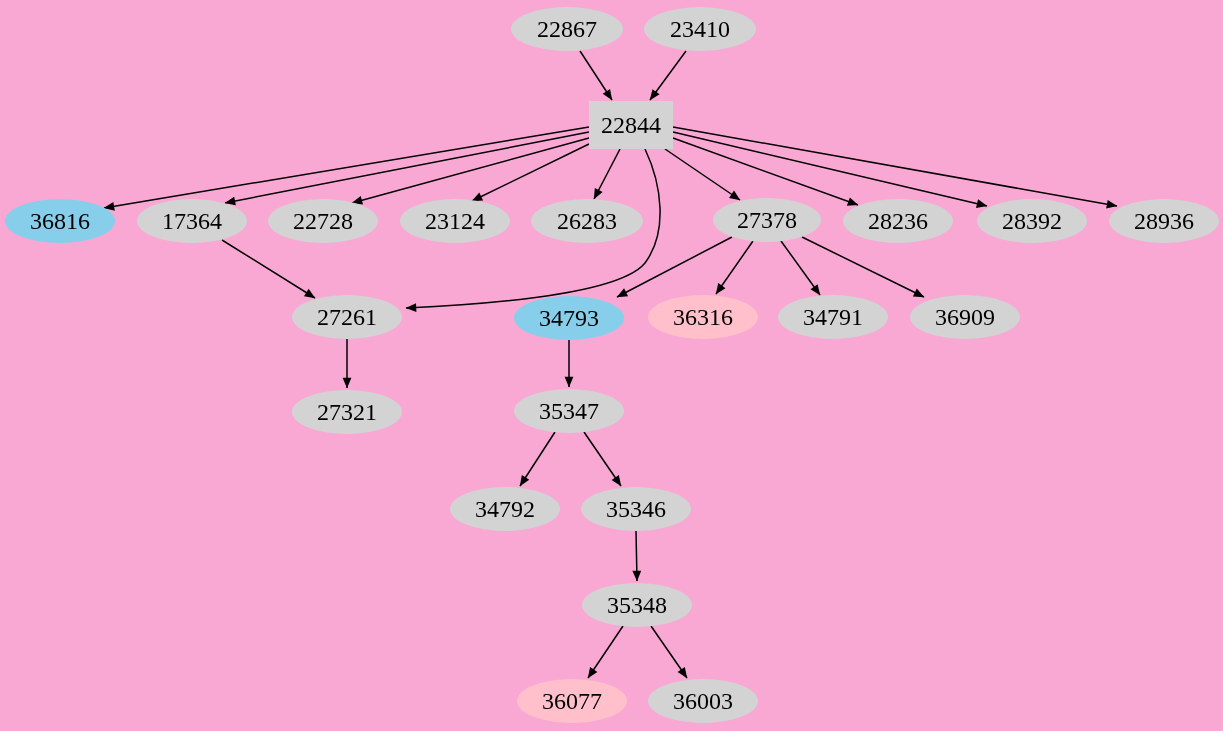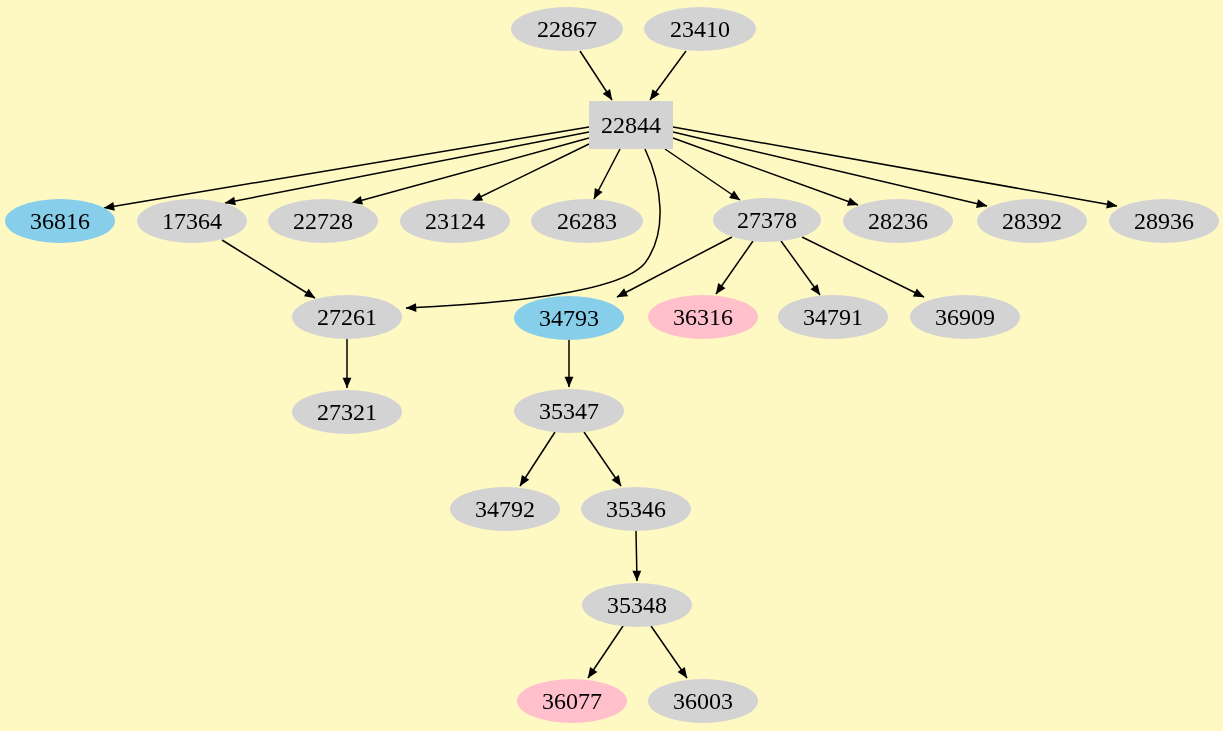--- a/index.html
+++ b/index.html
@@ -1,20 +1,20 @@
 <!DOCTYPE html>
 <html><head>
 <meta charset="utf-8">
 <style>
   html, body { margin: 0; padding: 0; background: #ffffff; }
   .canvas {
     position: relative;
     width: 1223px;
     height: 731px;
-    background: #fef9c3;
+    background: #f9a8d4;
     overflow: hidden;
   }
   svg text {
     font-family: "Liberation Serif", "DejaVu Serif", serif;
     font-size: 24px;
     fill: #000000;
     text-anchor: middle;
   }
   .edge {
     fill: none;

